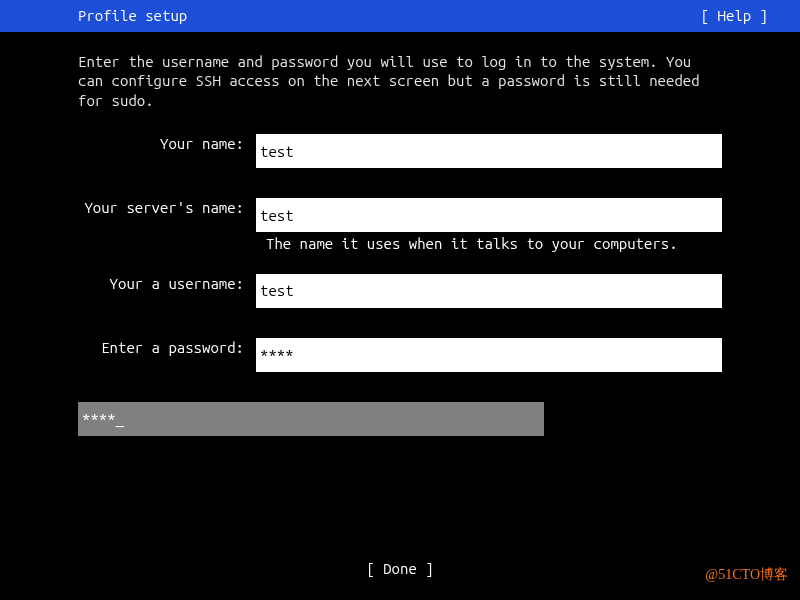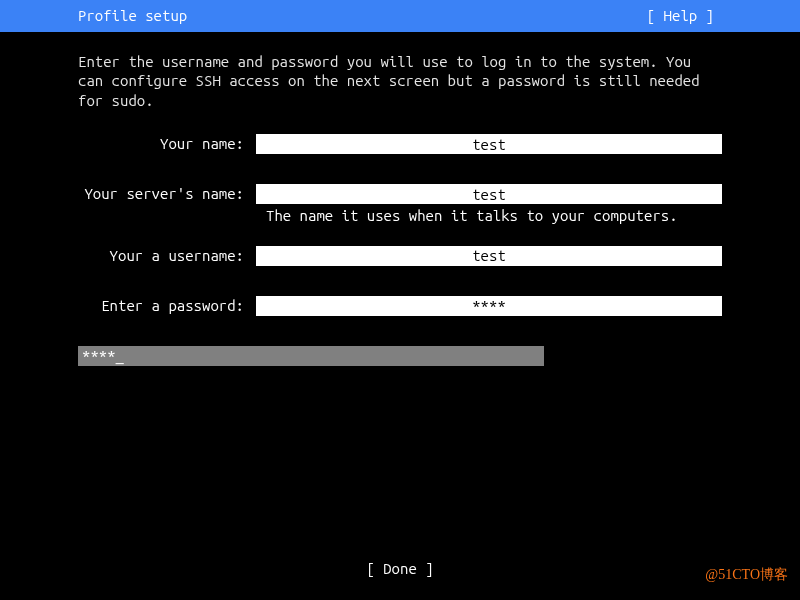--- a/index.html
+++ b/index.html
@@ -5,53 +5,52 @@
     * { margin: 0; padding: 0; box-sizing: border-box; }
     html, body { width: 800px; height: 600px; overflow: hidden; }
     body {
       background: #000;
       font-family: "Ubuntu Mono", "DejaVu Sans Mono", "Courier New", monospace;
       font-size: 15px;
       color: #fff;
       line-height: 1.3;
     }
     .header {
-      background: #3b82f6;
+      background: #1d4ed8;
       color: #fff;
       padding: 6px 0;
       display: flex;
       justify-content: space-between;
     }
     .header .title { padding-left: 78px; }
-    .header .help { padding-right: 86px; }
+    .header .help { padding-right: 32px; }
     .content {
       padding: 20px 78px 0 78px;
     }
     .intro { color: #e5e5e5; margin-bottom: 24px; }
     .form-row {
       display: flex;
       margin-bottom: 8px;
     }
     .form-label {
       width: 184px;
       text-align: right;
       padding-right: 12px;
       color: #fff;
       white-space: nowrap;
     }
     .form-input {
       flex: 0 0 466px;
-      height: 20px;
+      height: 34px;
       border: none;
       font-family: inherit;
       font-size: inherit;
       padding: 0 4px;
       outline: none;
       color: #000;
-      text-align: center;
     }
     .input-white { background: #fff; }
     .input-grey { background: #808080; color: #fff; }
     .hint-row {
       display: flex;
       margin-top: -6px;
       margin-bottom: 8px;
     }
     .hint-spacer { width: 184px; }
     .hint-text { color: #fff; padding-left: 4px; }

